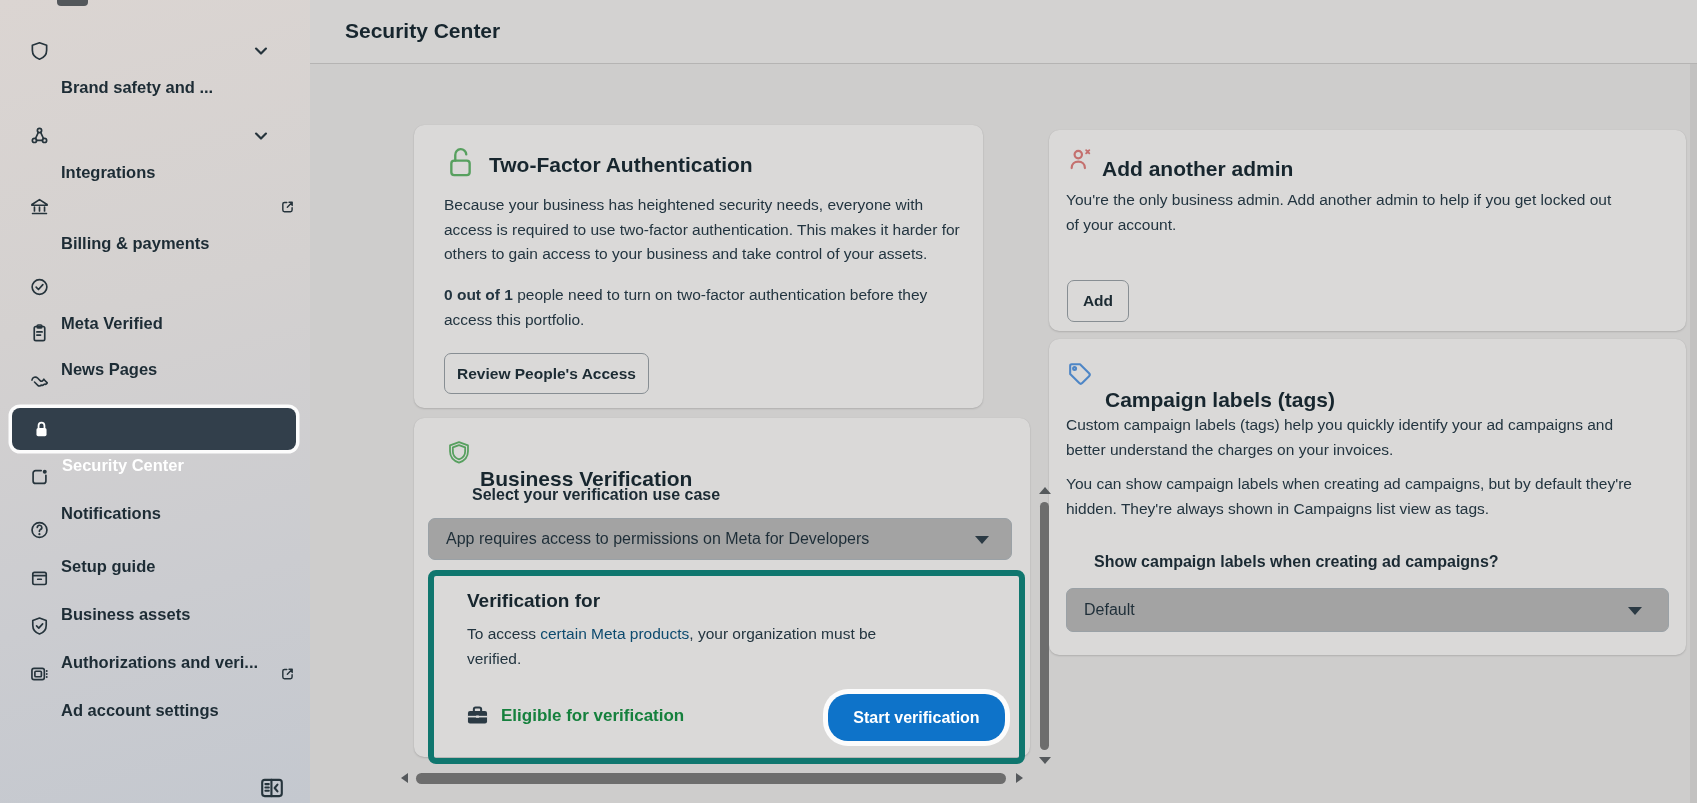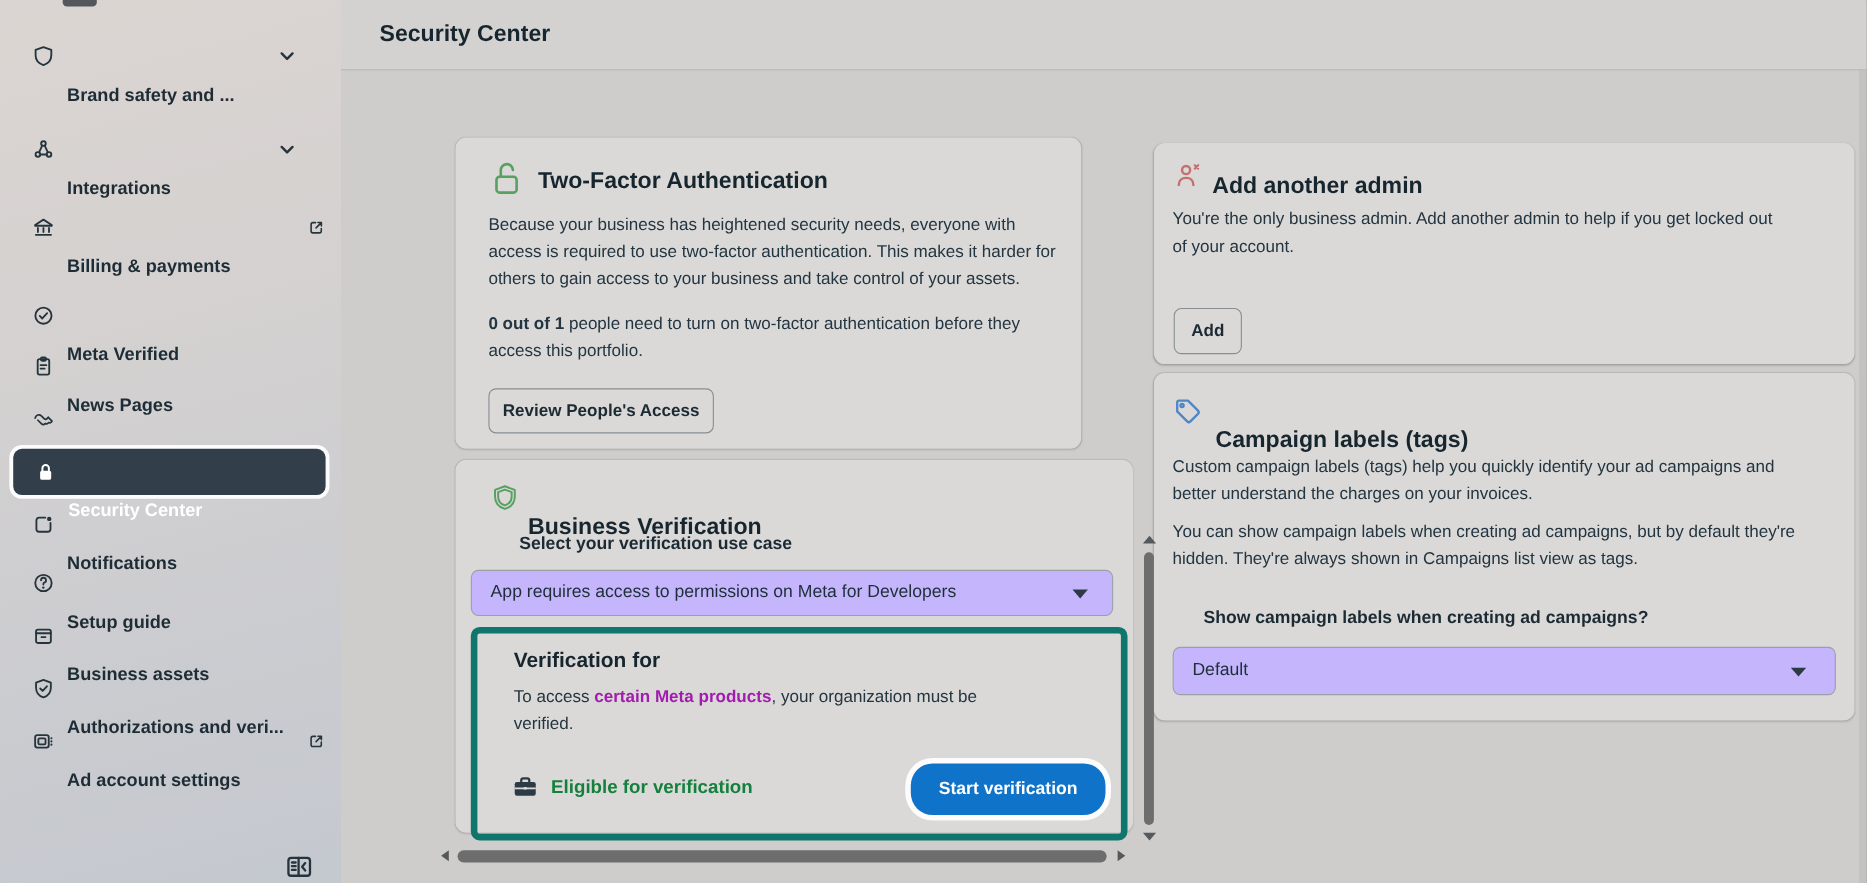--- a/index.html
+++ b/index.html
@@ -28,30 +28,30 @@
   .rightstrip{position:absolute;left:1690px;top:0;width:7px;height:803px;background:#c3c2c1;}
   
   .card{position:absolute;background:#dad9d8;border-radius:10px;
         box-shadow:0 1px 2px rgba(0,0,0,.14),0 0 1px rgba(0,0,0,.10);}
   .card-title{position:absolute;font-size:21px;font-weight:700;color:#17262e;white-space:nowrap;}
   .body-text{position:absolute;font-size:15.5px;line-height:24.5px;color:#233540;}
   .bold-label{position:absolute;font-size:16px;font-weight:700;color:#1b2a33;white-space:nowrap;margin-left:28px;}
   .outline-btn{position:absolute;border:1px solid #878e93;border-radius:7px;background:transparent;
                font-family:"Liberation Sans",sans-serif;font-size:15.5px;font-weight:600;color:#1c2b33;
                display:flex;align-items:center;justify-content:center;cursor:pointer;}
-  .select{position:absolute;border:1px solid #9aa1a6;border-radius:7px;background:#c4b5fd;
+  .select{position:absolute;border:1px solid #9aa1a6;border-radius:7px;background:#a3a3a3;
           display:flex;align-items:center;cursor:pointer;}
   .select .sel-text{padding-left:17px;font-size:16px;color:#1e2e38;white-space:nowrap;}
   .caret{position:absolute;top:50%;margin-top:-3px;width:0;height:0;
          border-left:7px solid transparent;border-right:7px solid transparent;border-top:8px solid #2b3a44;}
   .subcard{position:absolute;border:6px solid #0f766e;border-radius:8px;}
   .primary-btn{position:absolute;background:#0e73c9;border:none;border-radius:7px;color:#fff;
                font-family:"Liberation Sans",sans-serif;font-size:16px;font-weight:600;cursor:pointer;
                display:flex;align-items:center;justify-content:center;box-shadow:0 0 0 5px #fcfcfc;}
-  .link{color:#a21caf;font-weight:700;cursor:pointer;margin-top:16px;}
+  .link{color:#0c4a6e;font-weight:400;cursor:pointer;margin-top:16px;}
   
   .vthumb{position:absolute;left:1040px;top:502px;width:9px;height:248px;border-radius:5px;background:#6d6d6d;cursor:pointer;}
   .hthumb{position:absolute;left:416px;top:773px;width:590px;height:11px;border-radius:6px;background:#6d6d6d;cursor:pointer;}
   .tri{position:absolute;width:0;height:0;}
   .tri.up{left:1039px;top:487px;border-left:6px solid transparent;border-right:6px solid transparent;border-bottom:7px solid #55595c;}
   .tri.down{left:1039px;top:757px;border-left:6px solid transparent;border-right:6px solid transparent;border-top:7px solid #55595c;}
   .tri.left{left:401px;top:773px;border-top:5.5px solid transparent;border-bottom:5.5px solid transparent;border-right:7px solid #55595c;}
   .tri.right{left:1016px;top:773px;border-top:5.5px solid transparent;border-bottom:5.5px solid transparent;border-left:7px solid #55595c;}
   svg{display:block;}
 </style>

